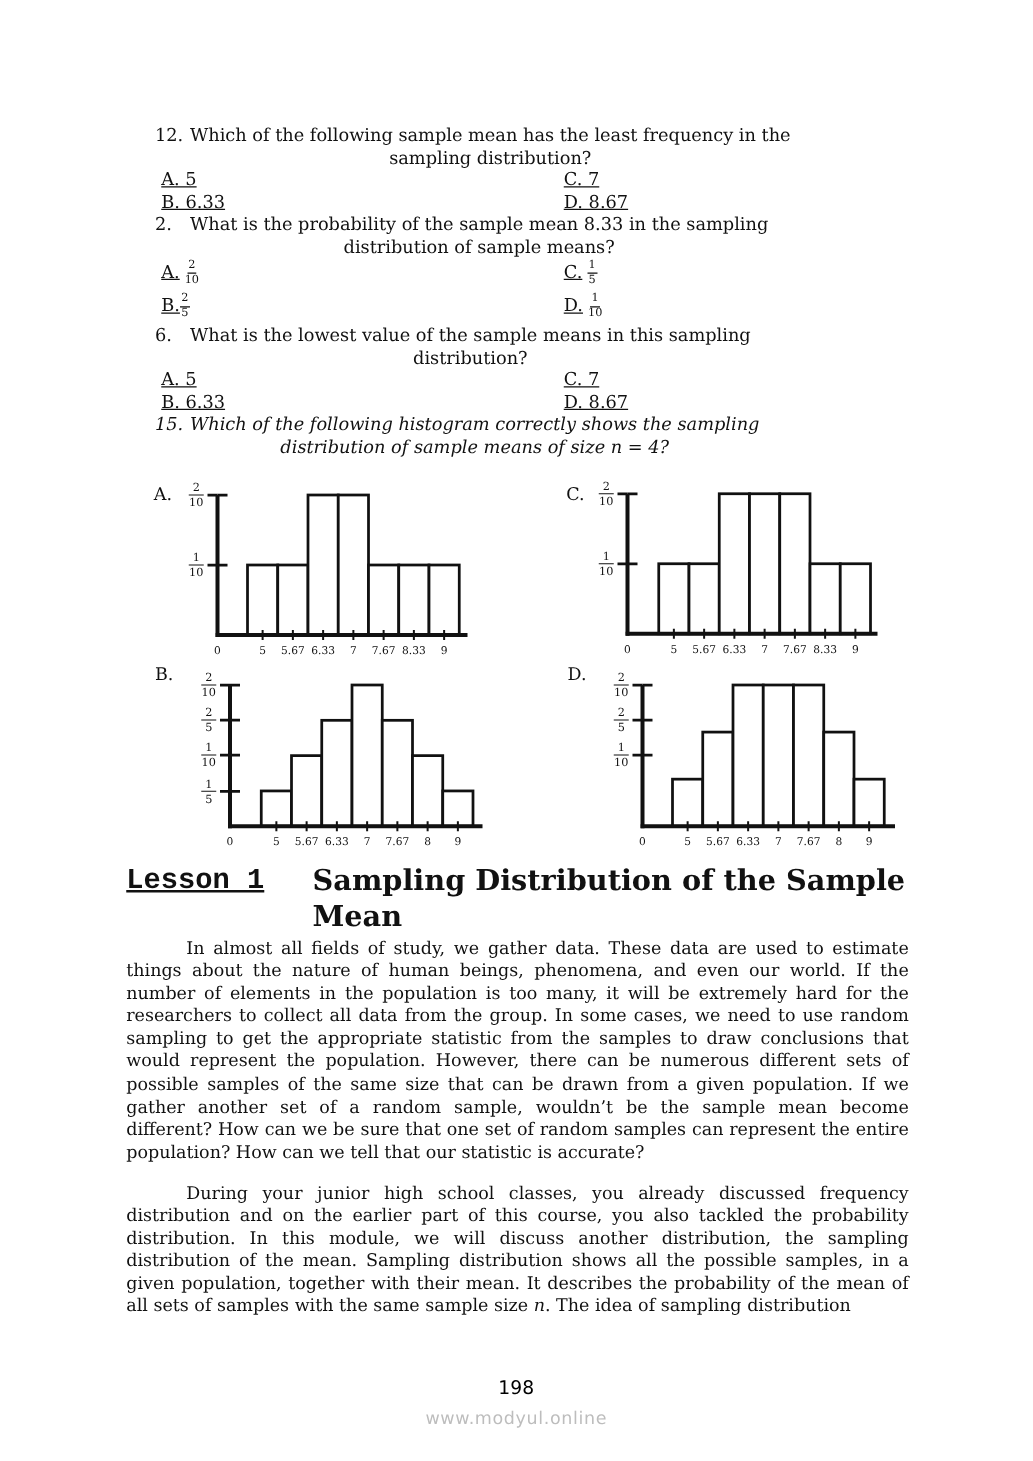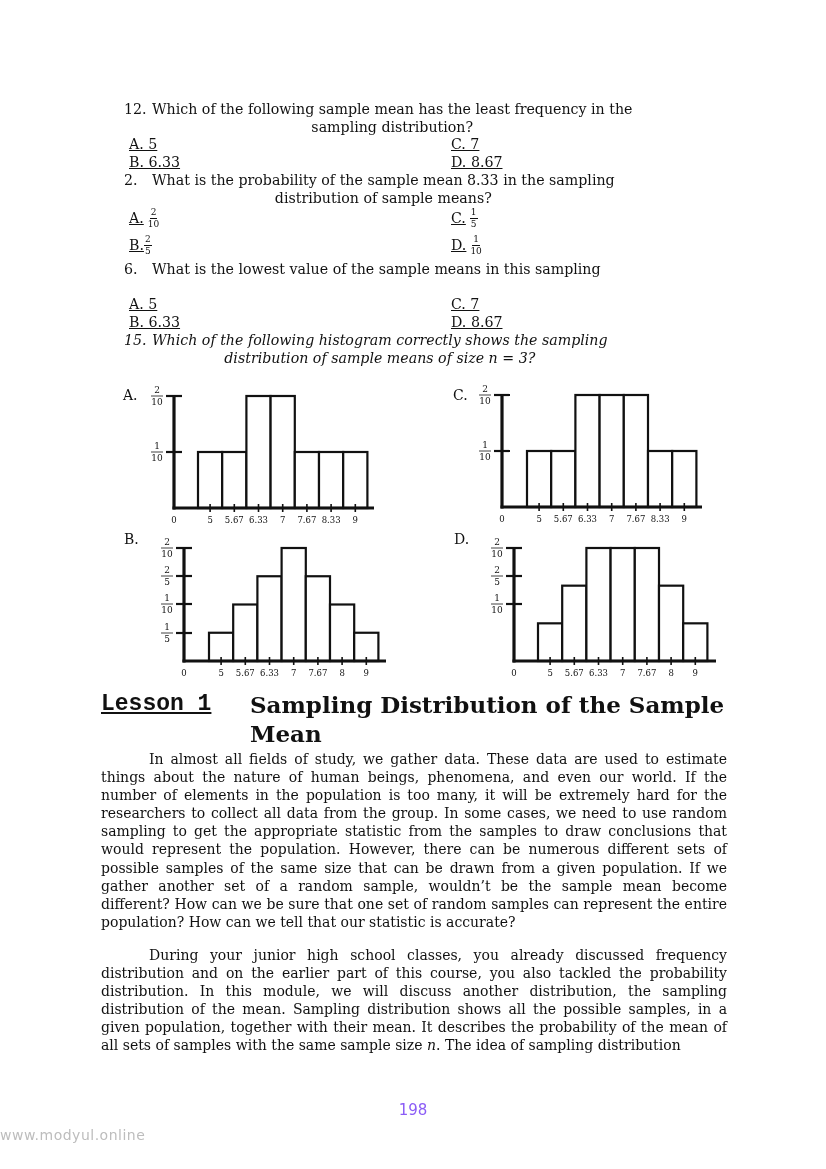--- a/index.html
+++ b/index.html
@@ -14,22 +14,22 @@
   .frac .n { border-bottom: 1px solid #111; padding: 0 1px 1px; }
   .frac .d { padding-top: 1px; }
   svg text { font-family: "DejaVu Serif", "Liberation Serif", serif; fill: #111; }
   .lesson { position: absolute; left: 101px; top: 690px; font-family: "DejaVu Serif", serif;
             font-weight: bold; font-size: 23px; line-height: 29px; }
   .lesson-num { position: absolute; left: 0; top: 0; text-decoration: underline; white-space: nowrap; font-family: Liberation Mono, monospace; }
   .lesson-title { position: absolute; left: 149px; top: 0; width: 490px; }
   .para { position: absolute; left: 101px; width: 626px; font-size: 14px; line-height: 18.1px;
           text-align: justify; text-indent: 48px; }
   .page-num { position: absolute; left: 0; width: 826px; top: 1101px; text-align: center;
-              font-family: "DejaVu Sans", sans-serif; font-size: 15px; color: #8b5cf6; }
-  .watermark { position: absolute; left: 0; width: 826px; top: 1127px; text-align: left;
+              font-family: "DejaVu Sans", sans-serif; font-size: 15px; color: #000000; }
+  .watermark { position: absolute; left: 0; width: 826px; top: 1127px; text-align: center;
                font-family: "DejaVu Sans", sans-serif; font-size: 14px; color: #bdbdbd; letter-spacing: 0.5px; }
 </style>
 </head>
 <body>
 
 <div class="q" style="top:101px;">
   <div><span class="num">12.</span><span>Which of the following sample mean has the least frequency in the</span></div>
   <div class="cont">sampling distribution?</div>
 </div>
 <div class="opt" style="left:129px; top:136px;">A. 5</div>
@@ -61,29 +61,30 @@
 </div>
 <div class="opt" style="left:451px; top:235px;">
   <span>D.</span><span class="frac">
       <span class="n">1</span>
       <span class="d">10</span>
     </span>
 </div>
 
 <div class="q" style="top:261px;">
   <div><span class="num">6.</span><span>What is the lowest value of the sample means in this sampling</span></div>
+  <div class="cont">distribution?</div>
 </div>
 <div class="opt" style="left:129px; top:296px;">A. 5</div>
 <div class="opt" style="left:451px; top:296px;">C. 7</div>
 <div class="opt" style="left:129px; top:314px;">B. 6.33</div>
 <div class="opt" style="left:451px; top:314px;">D. 8.67</div>
 
 <div class="q" style="top:332px;font-style:italic;">
   <div><span class="num">15.</span><span>Which of the following histogram correctly shows the sampling</span></div>
-  <div class="cont">distribution of sample means of size n = 3?</div>
+  <div class="cont">distribution of sample means of size n = 4?</div>
 </div>
 
 <div id="chart-A" style="position: absolute; left: 115px; top: 378px;"><svg width="290" height="150" viewBox="0 0 290 150">
       <text x="8" y="22" font-size="14">A.</text>
       <rect x="83" y="74" width="24.2" height="56" fill="#fff" stroke="#111" stroke-width="2.2"></rect>
       <rect x="107.2" y="74" width="24.2" height="56" fill="#fff" stroke="#111" stroke-width="2.2"></rect>
       <rect x="131.4" y="18" width="24.2" height="112" fill="#fff" stroke="#111" stroke-width="2.2"></rect>
       <rect x="155.6" y="18" width="24.2" height="112" fill="#fff" stroke="#111" stroke-width="2.2"></rect>
       <rect x="179.8" y="74" width="24.2" height="56" fill="#fff" stroke="#111" stroke-width="2.2"></rect>
       <rect x="204" y="74" width="24.2" height="56" fill="#fff" stroke="#111" stroke-width="2.2"></rect>

